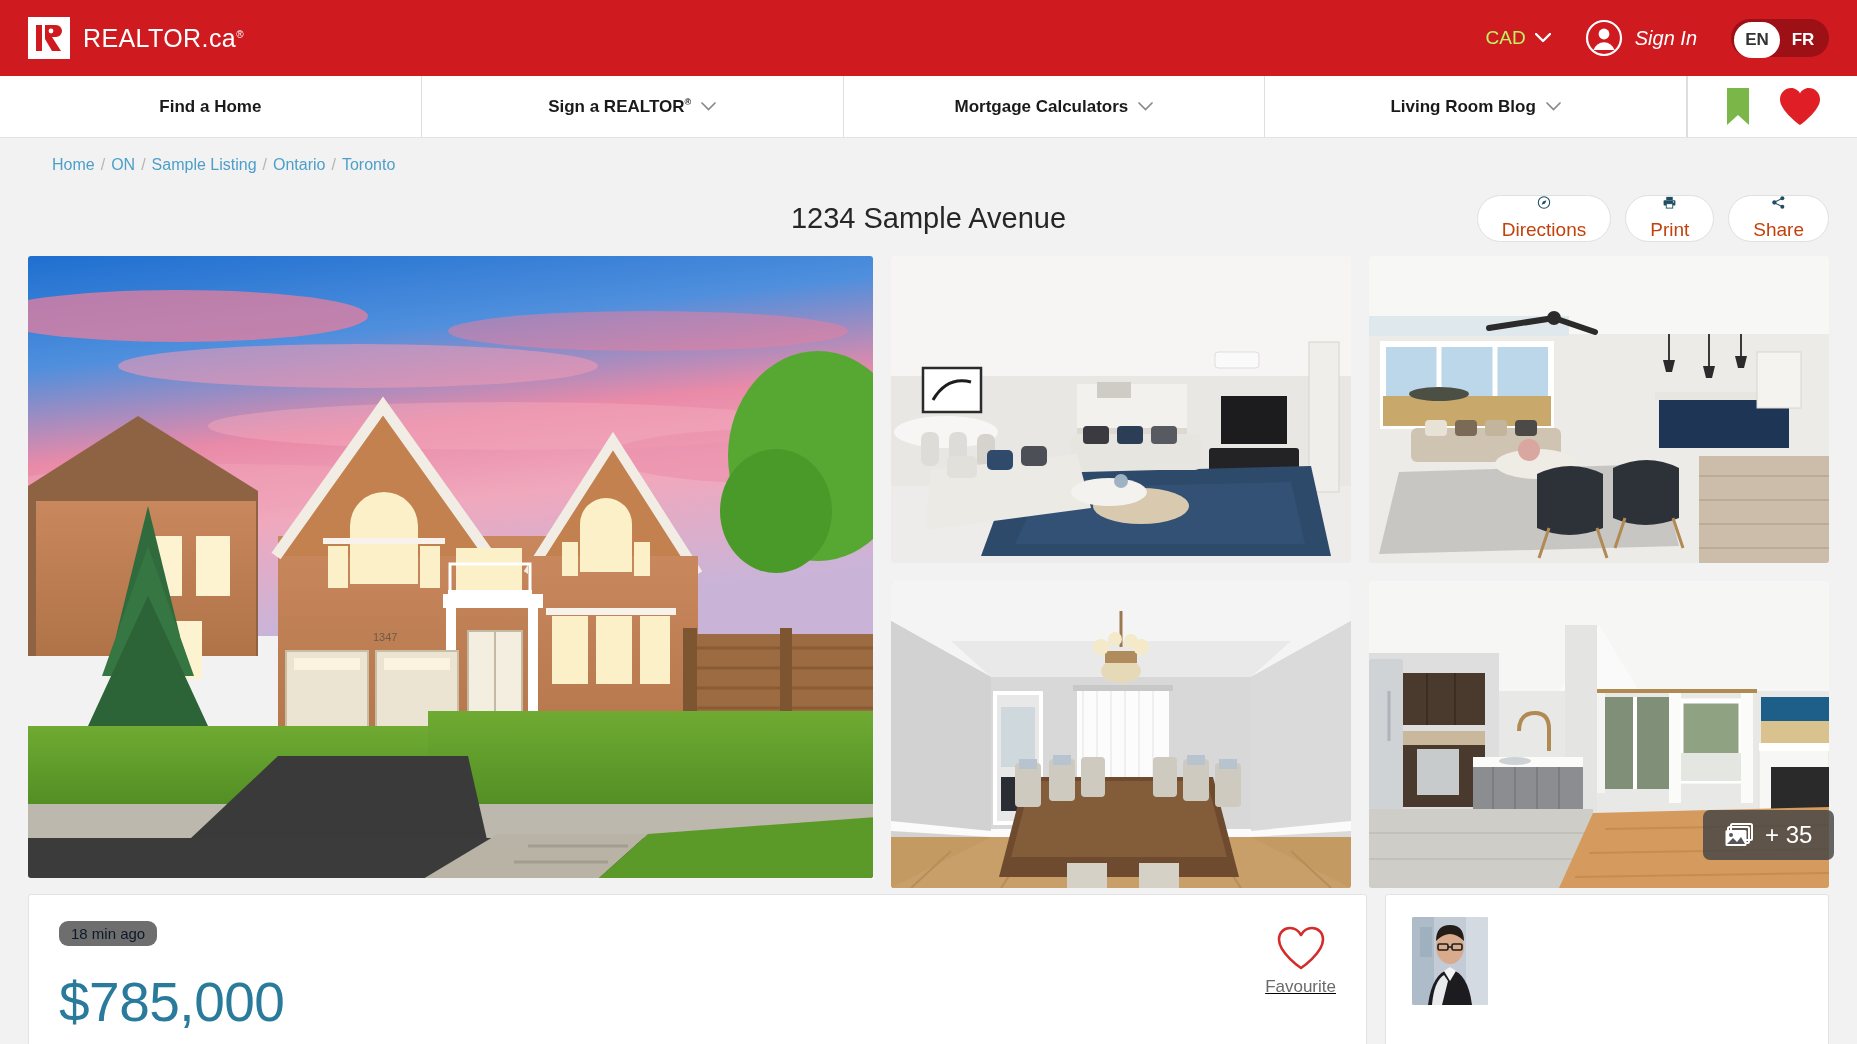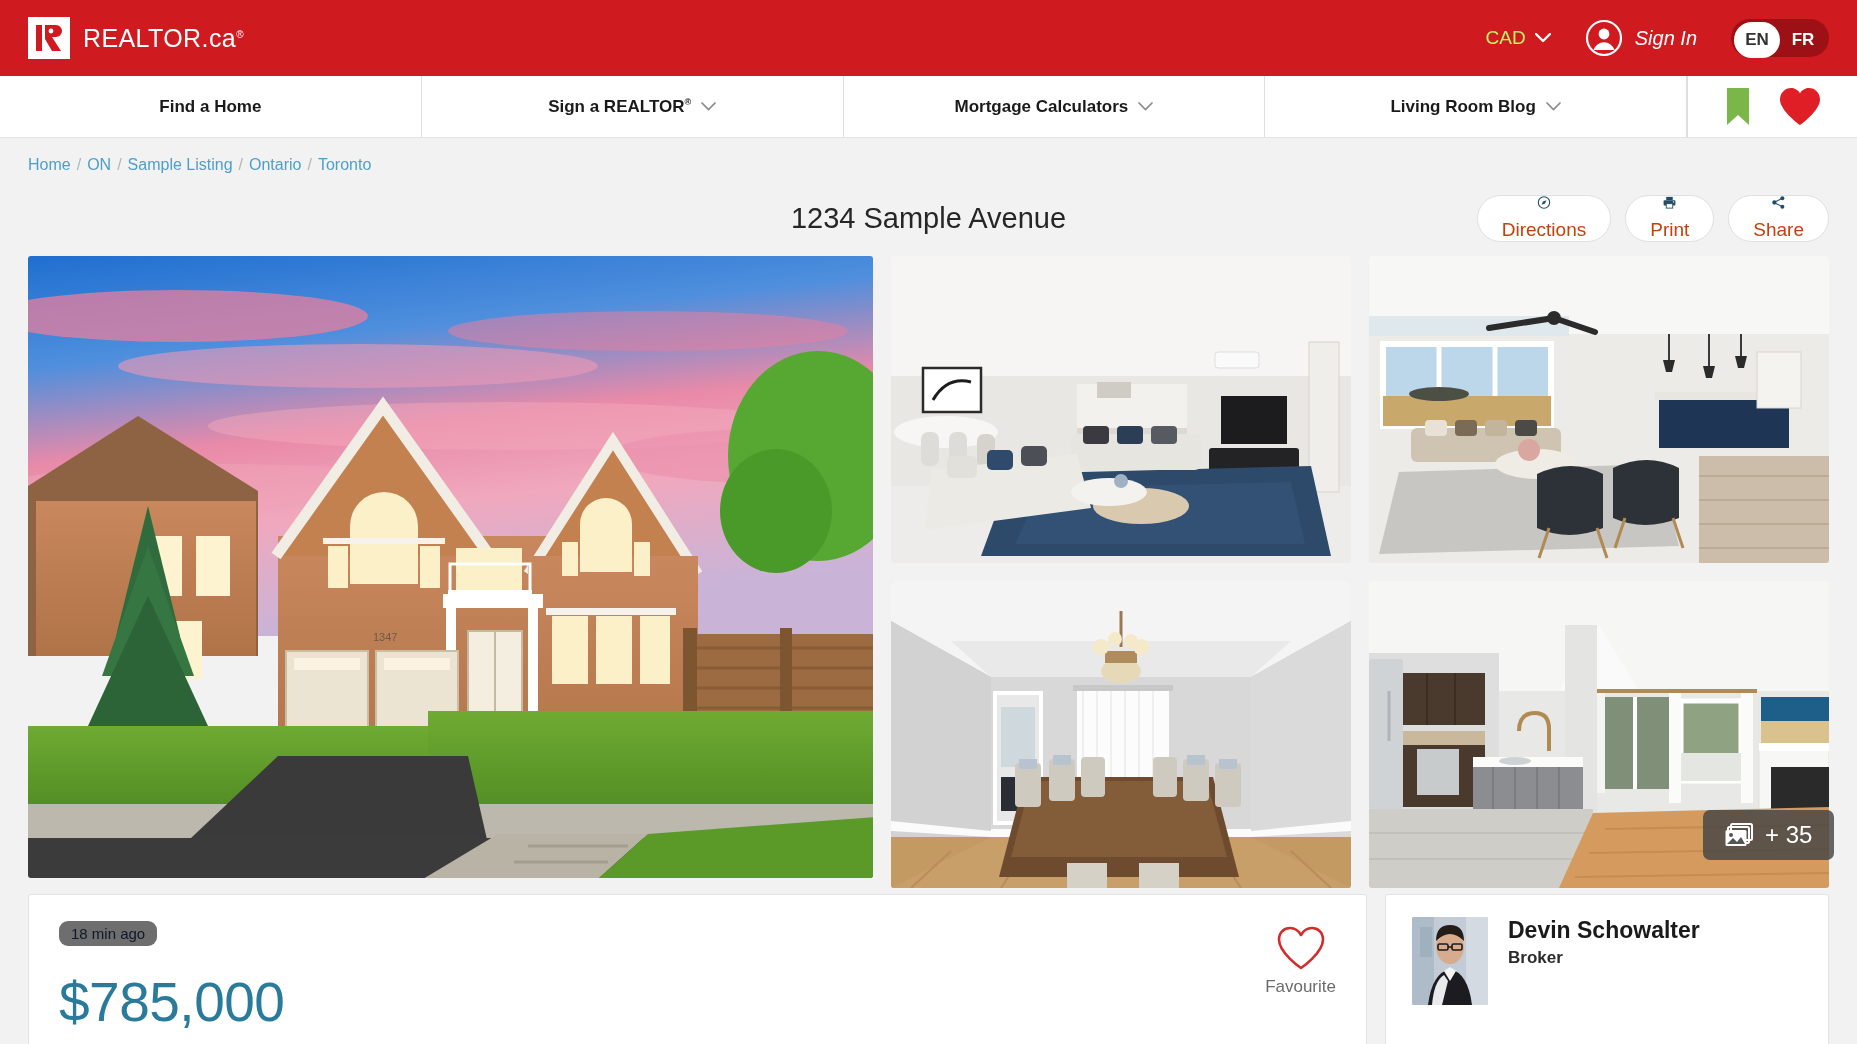--- a/index.html
+++ b/index.html
@@ -64,21 +64,21 @@
   }
   .nav-item:last-of-type { border-right: none; }
   .nav-reg { font-size: 9px; vertical-align: super; }
   .nav-icons {
     width: 170px; display: flex; align-items: center; justify-content: center;
     gap: 26px; border-left: 1px solid #dedede;
   }
 
   
   .breadcrumb {
-    padding: 18px 0 10px 28px; font-size: 16px; color: #8c8c8c;
+    padding: 18px 0 10px 28px; font-size: 16px; color: #8c8c8c; margin-left: 24px;
   }
   .breadcrumb a { color: #4d9fc9; text-decoration: none; cursor: pointer; }
   .breadcrumb .sep { margin: 0 6px; color: #b5b5b5; }
 
   
   .titlerow {
     display: flex; align-items: center;
     padding: 6px 28px 0 28px; position: relative; height: 62px;
   }
   .page-title {
@@ -129,21 +129,21 @@
   .timebadge {
     display: inline-block; background: #6e6e6e; color: #0f172a;
     font-size: 15px; padding: 4px 12px; border-radius: 9px;
   }
   .price {
     font-size: 55px; color: #2a7b9b; font-weight: 400;
     margin-top: 24px; letter-spacing: -0.5px;
   }
   .fav {
     margin-left: auto; display: flex; flex-direction: column;
-    align-items: center; gap: 6px; cursor: pointer; padding-top: 4px;
+    align-items: center; gap: 6px; cursor: pointer; padding-top: 4px; text-decoration: underline;
   }
   .fav-label { font-size: 17px; color: #6b6b6b; }
   .card-right {
     flex: 1; padding: 22px 26px; display: flex; gap: 20px; align-items: flex-start;
   }
   .agent-photo {
     width: 76px; height: 88px; border-radius: 2px; overflow: hidden;
     flex-shrink: 0; background: #cfd6dd;
   }
   .agent-name { font-size: 23px; font-weight: 700; color: #1a1a1a; }
@@ -599,18 +599,14 @@
         <ellipse cx="38" cy="30" rx="14" ry="17" fill="#d8ab8c"></ellipse>
         <path d="M24 24 q14 -14 28 0 q0 -16 -14 -16 q-14 0 -14 16 z" fill="#241c18"></path>
         <rect x="26" y="27" width="10" height="6" rx="1.6" fill="none" stroke="#1b1b1b" stroke-width="1.6"></rect>
         <rect x="40" y="27" width="10" height="6" rx="1.6" fill="none" stroke="#1b1b1b" stroke-width="1.6"></rect>
         <path d="M36 30 h4" stroke="#1b1b1b" stroke-width="1.4"></path>
         <path d="M16 88 q4 -32 22 -36 q18 4 22 36 z" fill="#1b1b20"></path>
         <path d="M32 54 l6 10 l6 -10 l-6 -4 z" fill="#f2f2f2"></path>
         <path d="M20 88 q2 -24 12 -30 l4 6 l-6 24 z" fill="#e9eaec"></path>
       </svg>
     </div>
-    <div>
-      <div class="agent-name">Devin Schowalter</div>
-      <div class="agent-role">Broker</div>
-    </div>
   </div>
 </div>
 
 </body></html>

